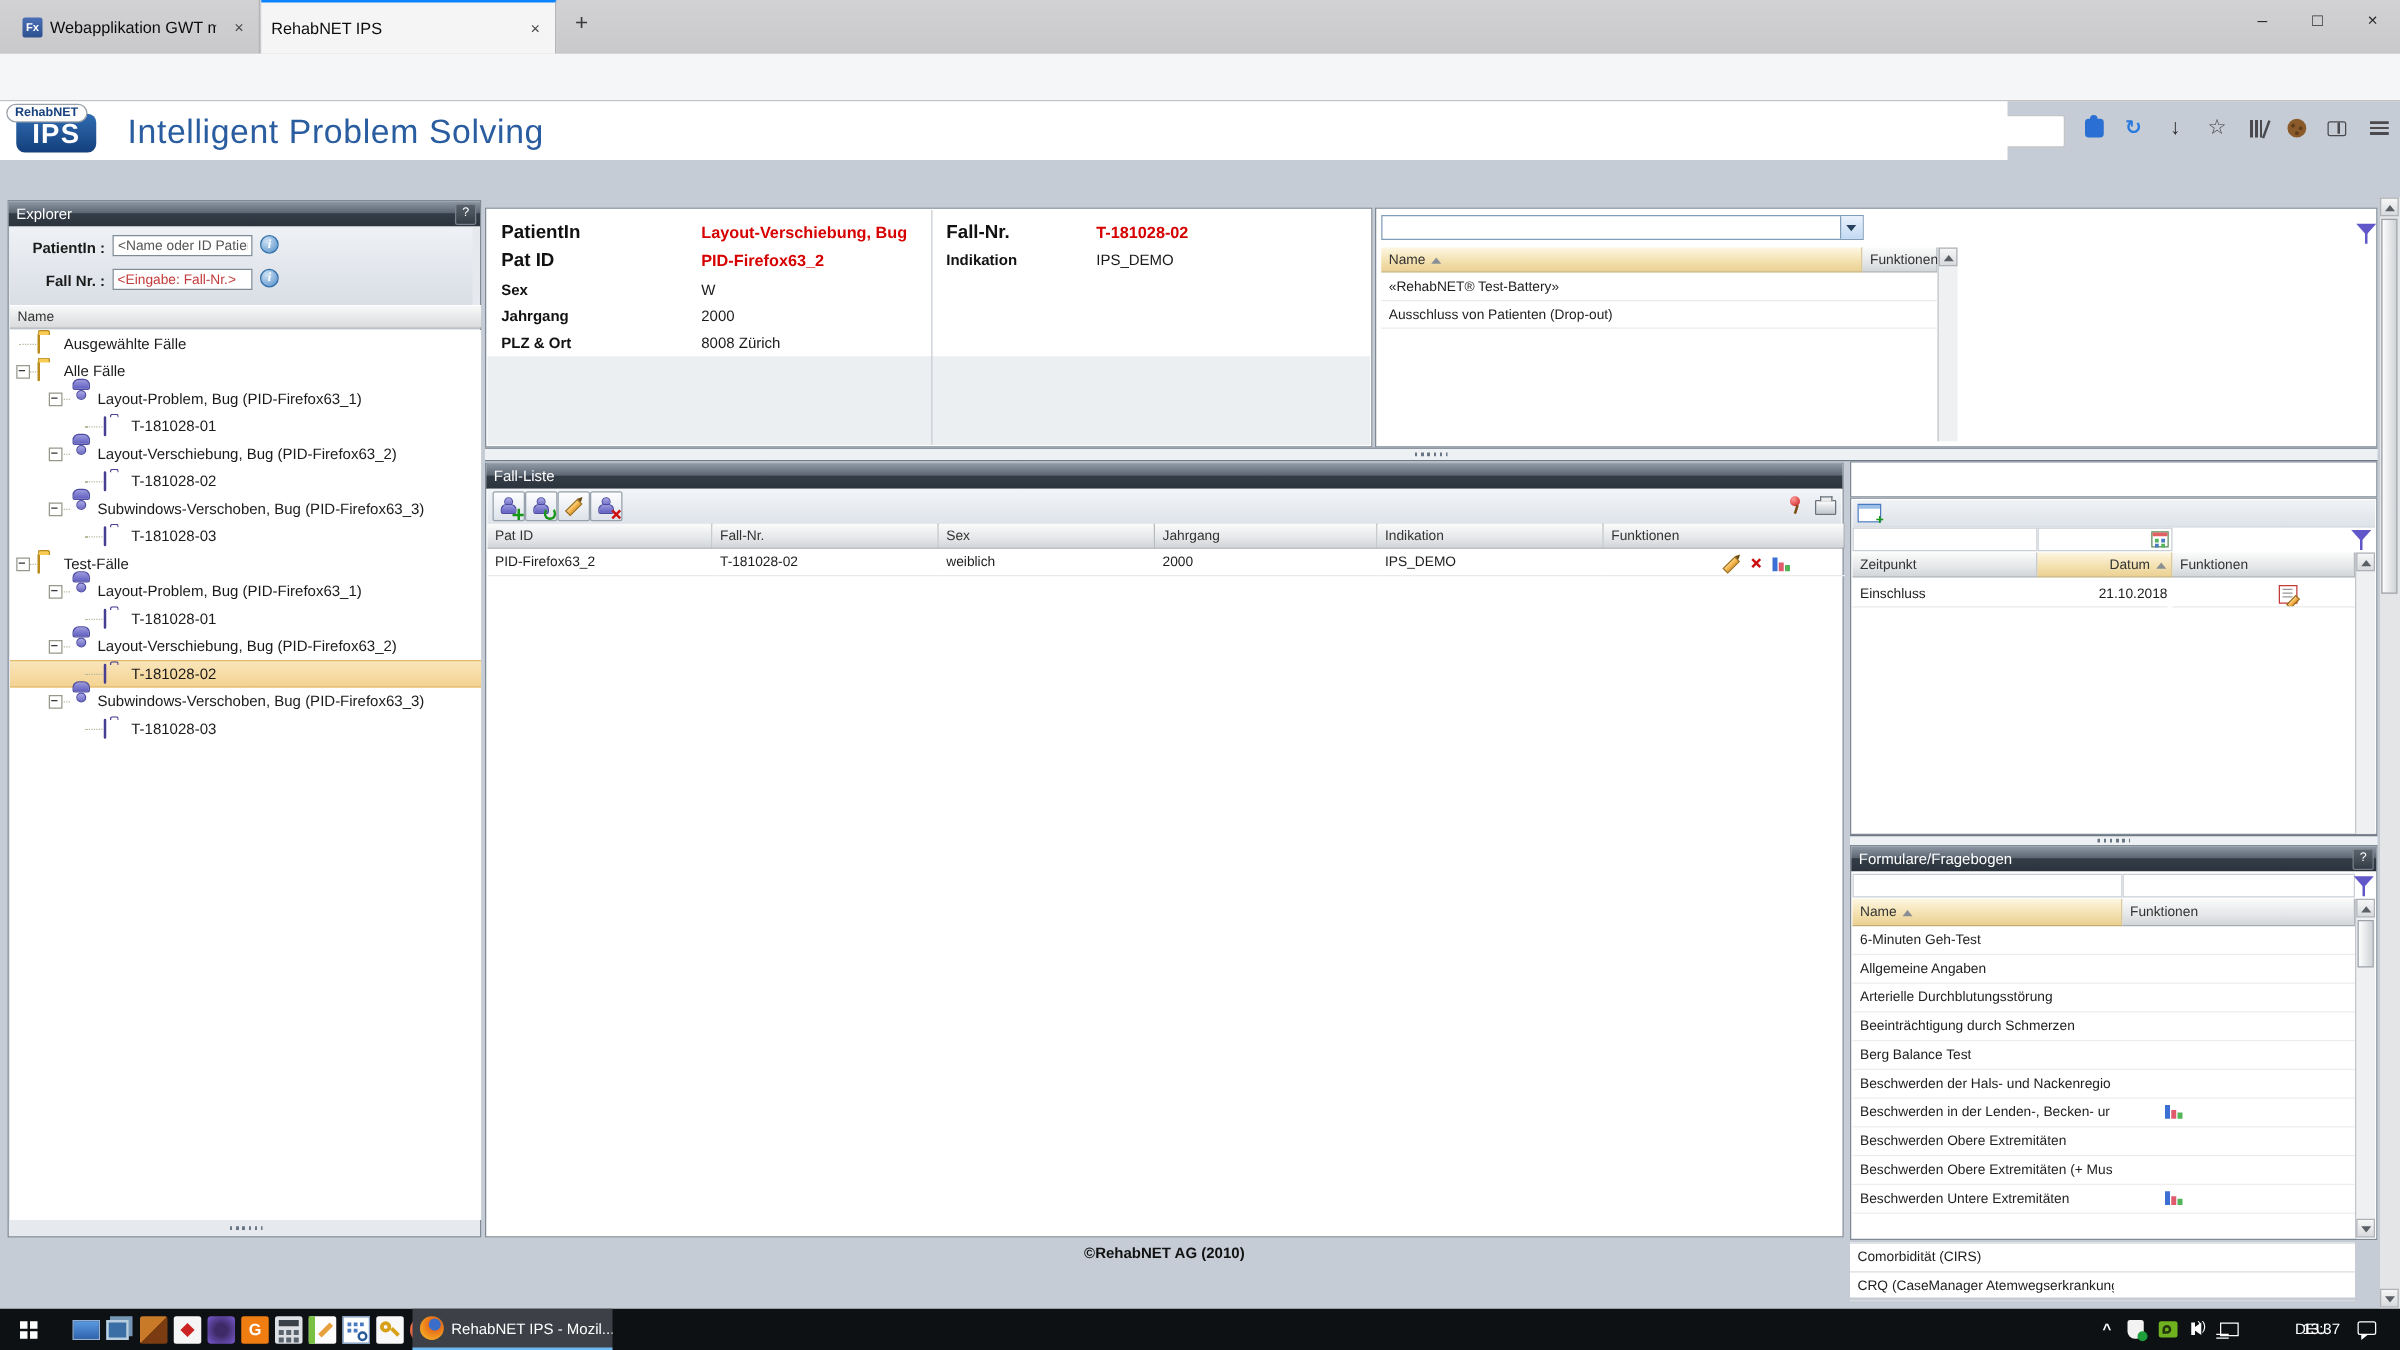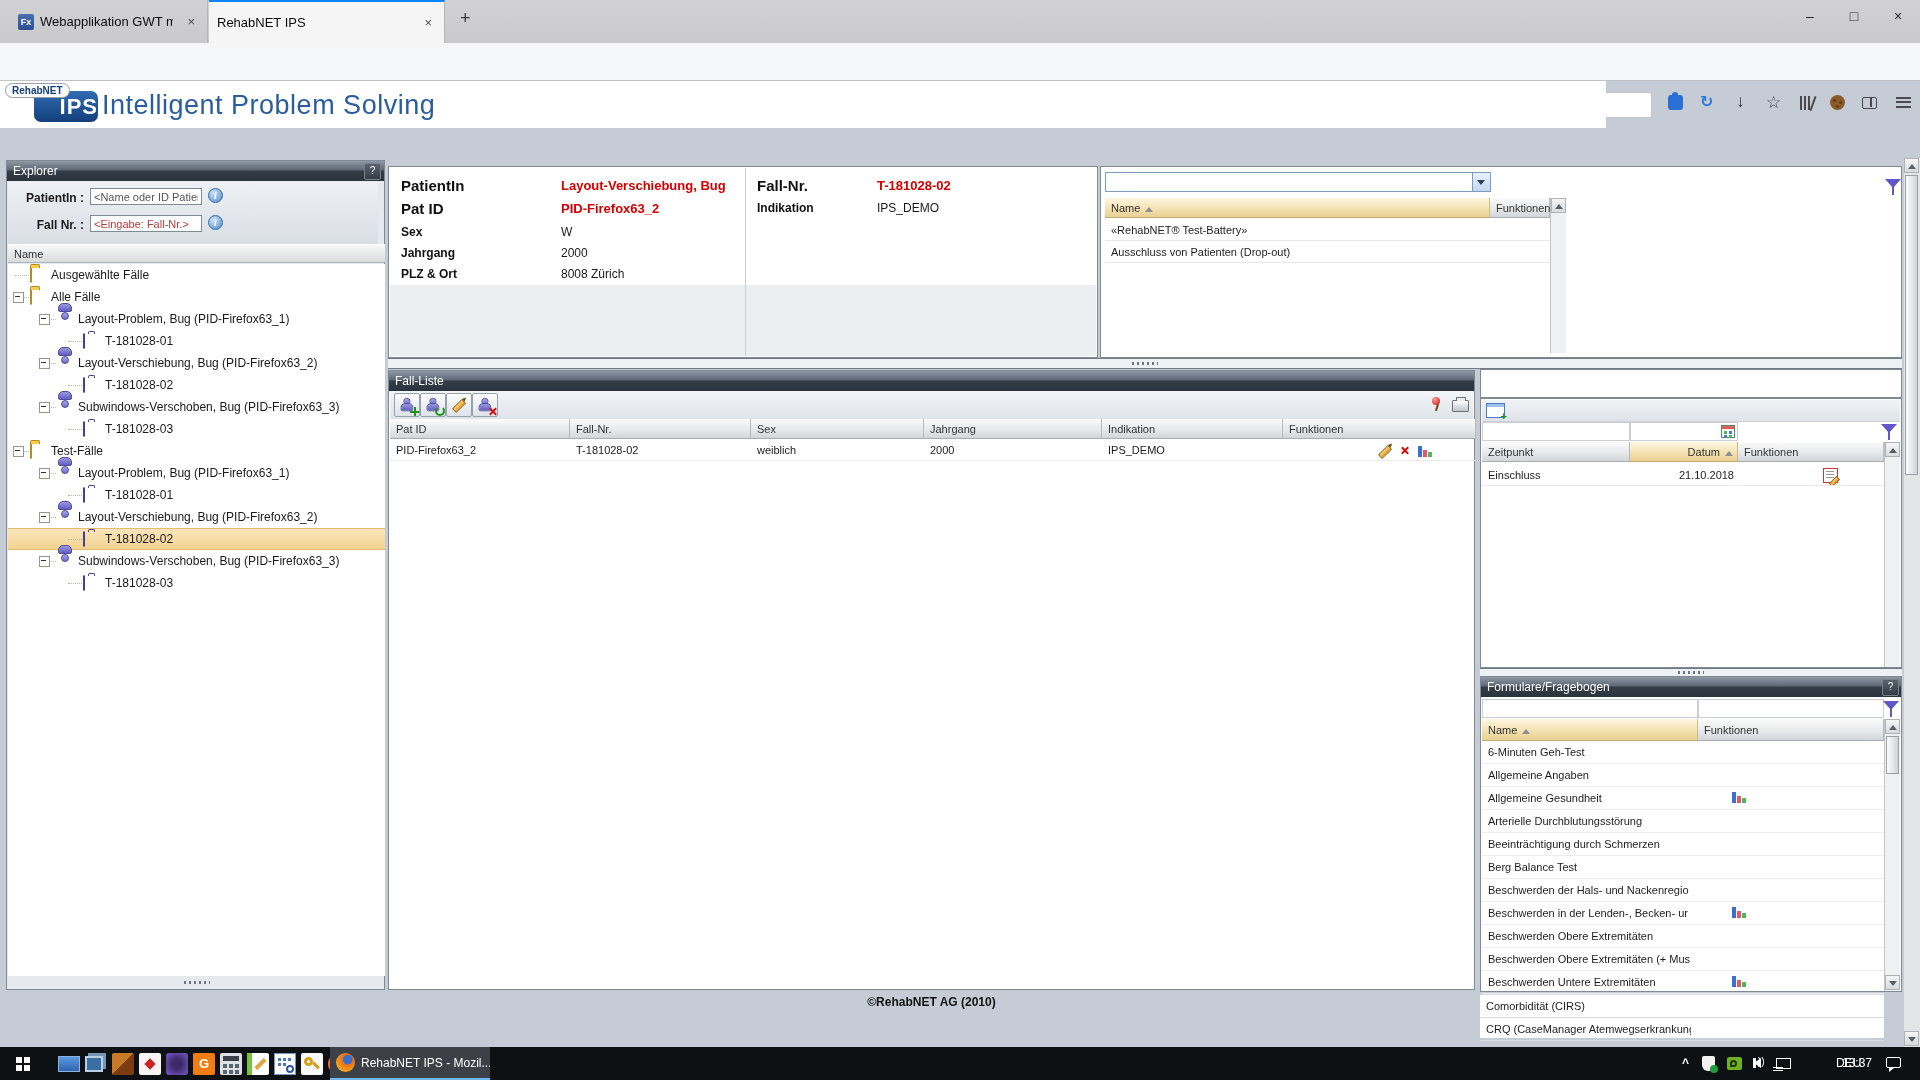--- a/index.html
+++ b/index.html
@@ -51,21 +51,21 @@
     box-shadow:6px 2px 0 #5f3c18,3px 6px 0 #5f3c18;}
   .i-sidebar{position:absolute;width:15px;height:12px;border:1.5px solid #4a4a4e;box-sizing:border-box;border-radius:2px;}
   .i-sidebar::before{content:"";position:absolute;left:7px;top:0;width:1.5px;height:9px;background:#4a4a4e;}
   .i-burger{position:absolute;width:15px;height:11px;background:
     linear-gradient(#4a4a4e 0 2px,transparent 2px 4.5px,#4a4a4e 4.5px 6.5px,transparent 6.5px 9px,#4a4a4e 9px 11px);}
   
   #appheader{left:0;top:81px;width:1606px;height:47px;background:#fff;}
   #logopill{left:5px;top:2px;background:#fdfdfd;border:1px solid #9aa0a8;border-radius:8px;padding:0 6px;
     font-size:10px;font-weight:bold;color:#16417e;height:13px;line-height:13px;z-index:3;}
   #logobox{left:13px;top:10px;width:64px;height:31px;border-radius:7px;background:linear-gradient(#2f6cb2,#143f7c);
-    color:#fff;font-weight:bold;font-size:22px;text-align:right;line-height:31px;letter-spacing:1px;z-index:2;margin-left:21px;}
+    color:#fff;font-weight:bold;font-size:22px;text-align:center;line-height:31px;letter-spacing:1px;z-index:2;}
   #apptitle{left:102px;top:9px;font-size:27px;color:#2a5d9f;letter-spacing:0.5px;}
   
   #apptoolbar{left:0;top:128px;width:1920px;height:30px;background:linear-gradient(#f4f7fa,#ccd4dd);border-bottom:1px solid #98a2ad;box-sizing:border-box;}
   #wrenchbtn{left:6px;top:3px;width:40px;height:23px;border:1px solid #8a95a0;border-radius:2px;
     background:linear-gradient(#ffffff,#dde4ec);}
   .i-wrench{position:absolute;left:6px;top:9px;width:14px;height:4px;background:linear-gradient(#b9c2cc,#7c8894);transform:rotate(-40deg);border-radius:2px;}
   .i-wrench::before{content:"";position:absolute;left:-3px;top:-2px;width:7px;height:7px;border:2px solid #8a95a1;border-radius:50%;border-right-color:transparent;}
   .caret{position:absolute;width:0;height:0;border-left:4px solid transparent;border-right:4px solid transparent;border-top:5px solid #3a4450;}
   #logoutbtn{left:1833px;top:4px;width:62px;height:21px;border:1px solid #7f8a96;border-radius:3px;
     background:linear-gradient(#fdfdfe,#d5dce3);text-align:center;line-height:20px;font-size:12px;color:#1a1a1a;}
@@ -484,24 +484,20 @@
         </span>
     </div>
     <div id="formrows" style="position:absolute;left:1px;top:64px;width:402px;">
         <div class="frow">
           <span class="fname">6-Minuten Geh-Test</span>
         </div>
         <div class="frow">
           <span class="fname">Allgemeine Angaben</span>
         </div>
         <div class="frow">
-          <span class="fname">Allgemeine Gesundheit</span>
-          <span class="i-chart"></span>
-        </div>
-        <div class="frow">
           <span class="fname">Arterielle Durchblutungsstörung</span>
         </div>
         <div class="frow">
           <span class="fname">Beeinträchtigung durch Schmerzen</span>
         </div>
         <div class="frow">
           <span class="fname">Berg Balance Test</span>
         </div>
         <div class="frow">
           <span class="fname">Beschwerden der Hals- und Nackenregio</span>

